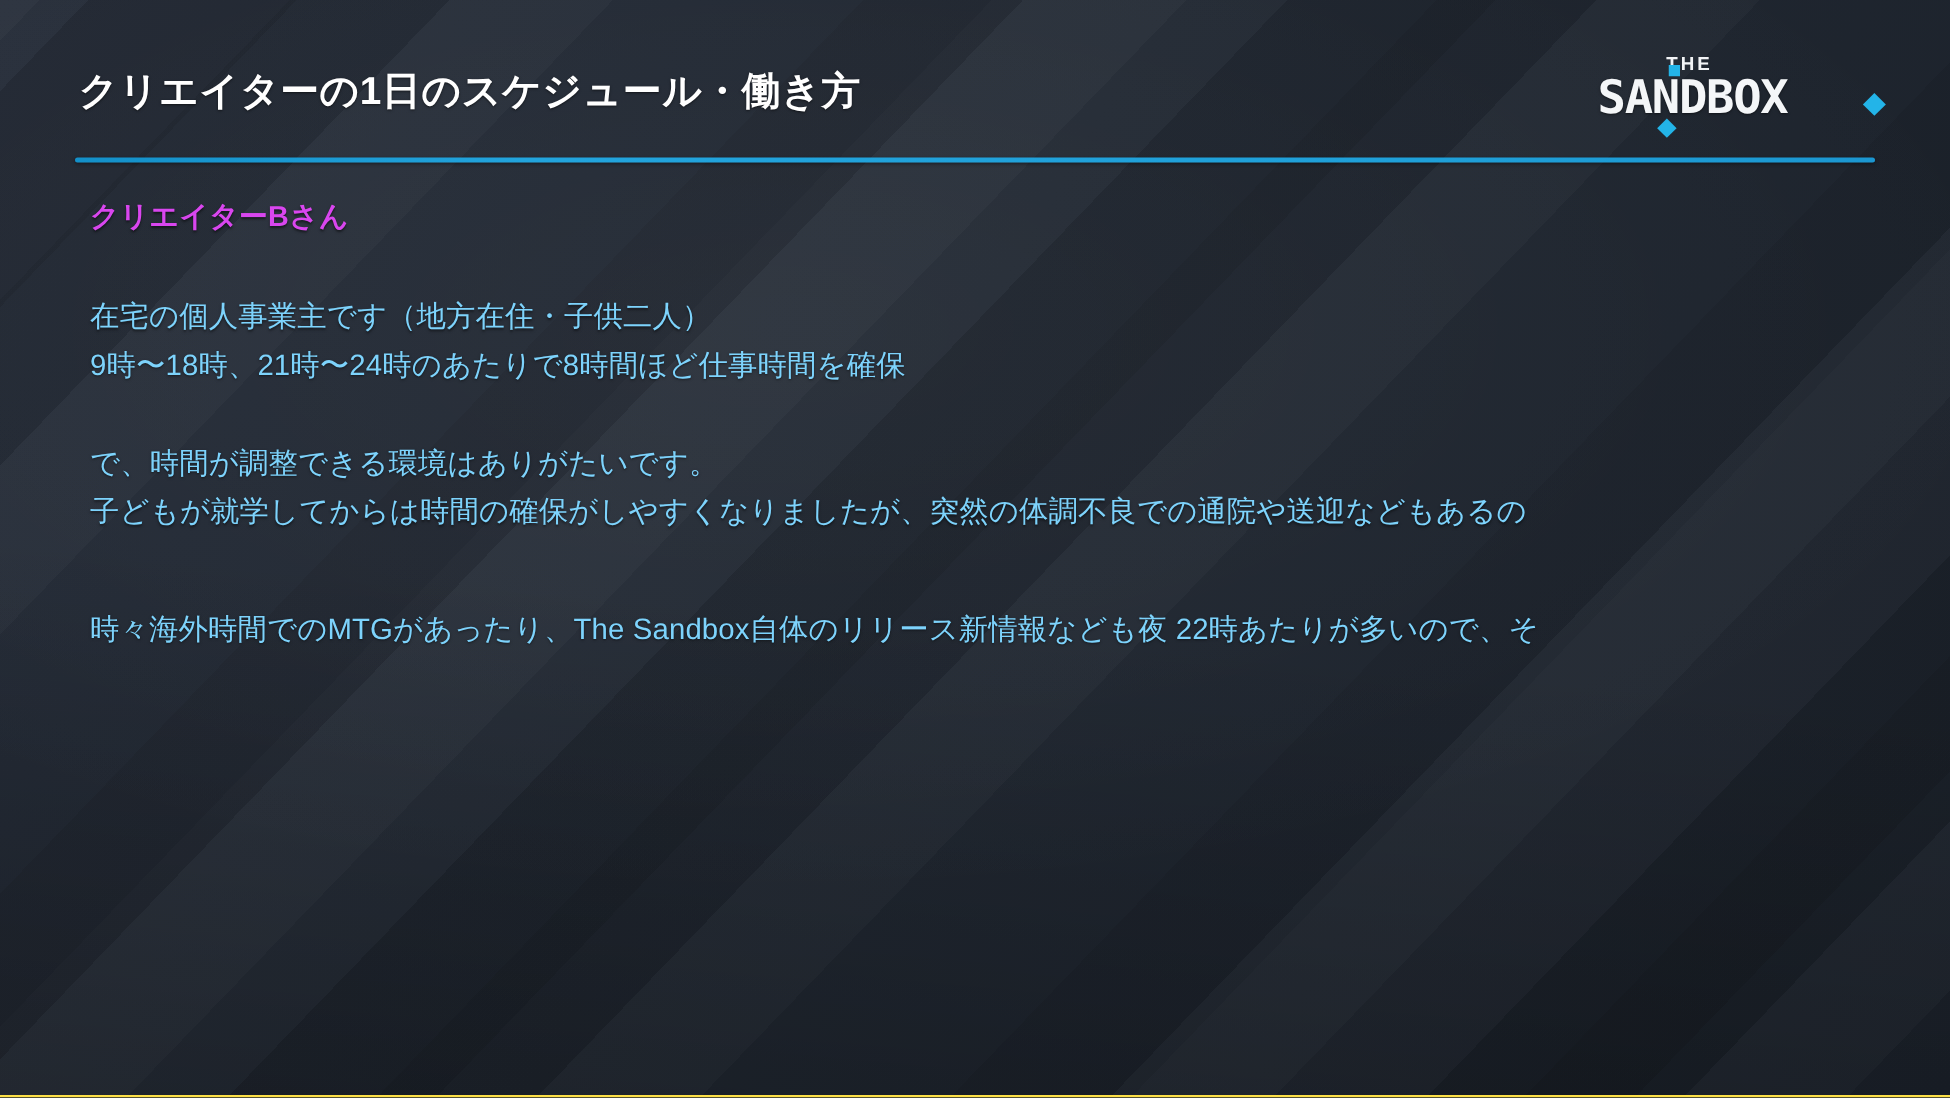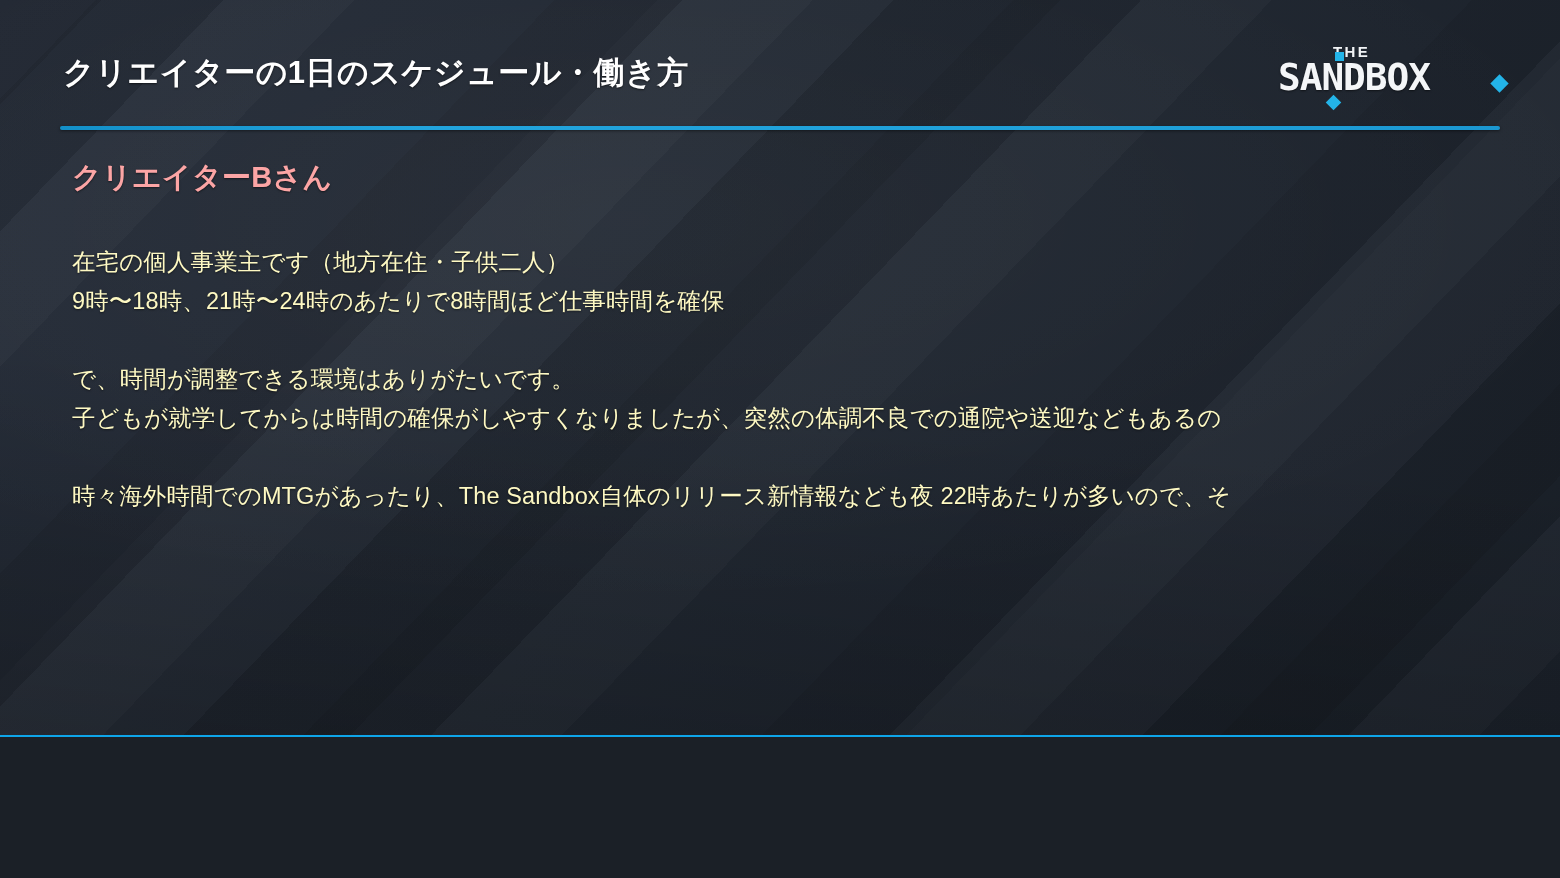--- a/index.html
+++ b/index.html
@@ -9,25 +9,25 @@
     background: #1b2027;
   }
 
   body {
     font-family: "Liberation Sans", "DejaVu Sans", sans-serif;
   }
 
   #slide {
     position: relative;
     width: 1560px;
-    height: 737px;
+    height: 878px;
     overflow: hidden;
     background-color: #222935;
     box-sizing: border-box;
-    border-bottom: 2px solid #0ea5e9;
+    border-bottom: 2px solid #fde047;
   }
 
   
   .bg-layer {
     position: absolute;
     inset: 0;
     pointer-events: none;
   }
 
   .bg-base {
@@ -172,40 +172,40 @@
   
   .content {
     position: absolute;
     left: 72px;
     top: 158px;
     right: 70px;
   }
 
   .subheading {
     margin: 0;
-    font-size: 29px;
-    font-weight: bold;
-    color: #fca5a5;
+    font-size: 23px;
+    font-weight: bold;
+    color: #d946ef;
     letter-spacing: 0.3px;
     text-shadow: 0 1px 2px rgba(0,0,0,0.5);
   }
 
   .para {
     margin: 0;
     font-size: 23.5px;
     line-height: 39px;
-    color: #fef9c3;
+    color: #7dd3fc;
     letter-spacing: 0.1px;
     text-shadow: 0 1px 2px rgba(0,0,0,0.5);
     max-width: 1400px;
   }
 
   .para.p1 { margin-top: 45px; }
   .para.p2 { margin-top: 39px; }
-  .para.p3 { margin-top: 39px; }
+  .para.p3 { margin-top: 55px; }
 
   .para .ln { display: block; }
 </style>
 </head>
 <body>
 
 <div id="slide">
 
   <div class="bg-layer bg-base"></div>
   <div class="bg-layer bg-stripes-a"></div>

